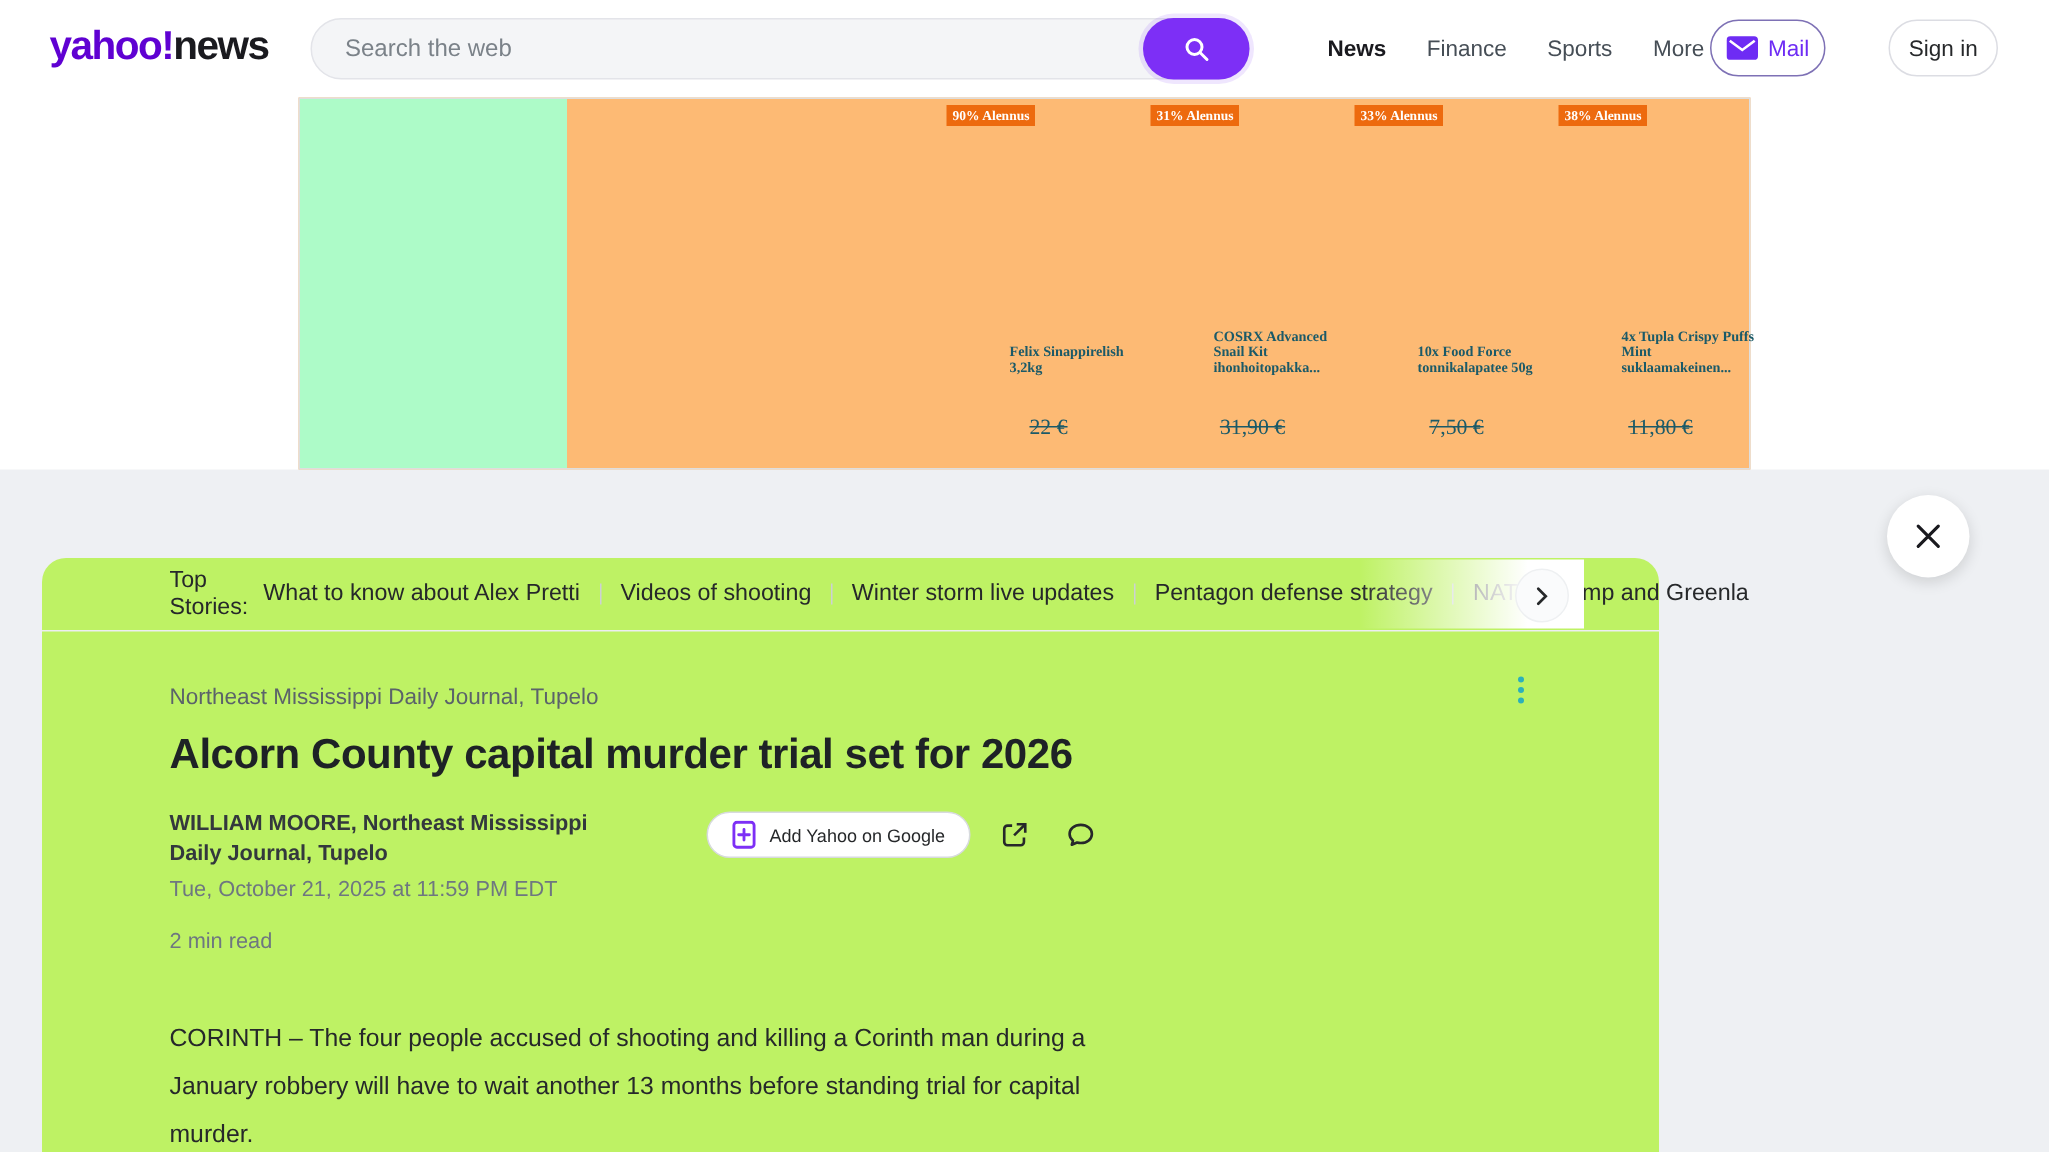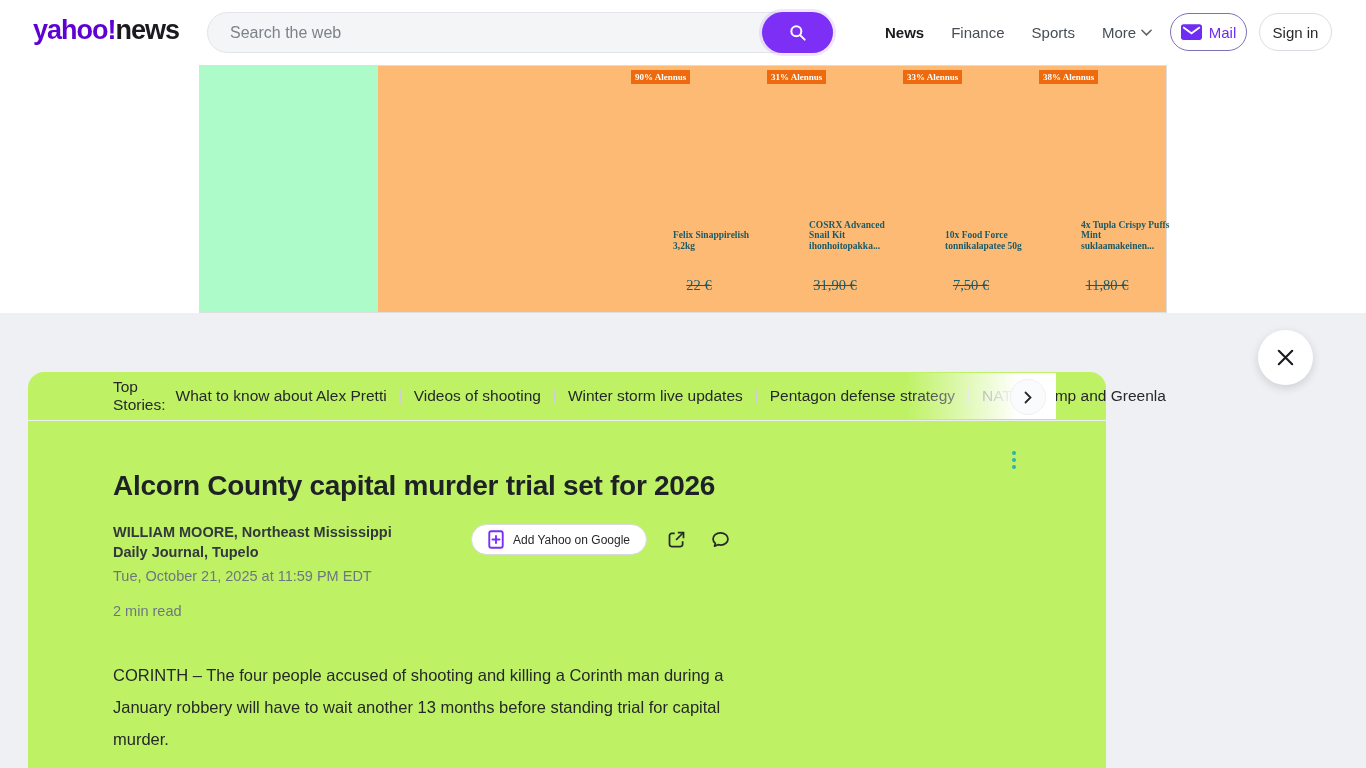--- a/index.html
+++ b/index.html
@@ -31,21 +31,21 @@
     display:flex; align-items:center; justify-content:center;
     box-shadow:0 0 0 3px rgba(125,47,246,0.12);
   }
   .nav { position:absolute; left:885px; top:0; height:65px; display:flex; align-items:center; gap:27px; }
   .nav-item { font-size:15px; color:#464e56; cursor:pointer; display:flex; align-items:center; gap:5px; }
   .nav-item.active { color:#1a1a1f; font-weight:bold; }
   .pill-btn {
     position:absolute; top:13px; height:38px; background:#fff; border-radius:19px;
     display:flex; align-items:center; justify-content:center; gap:7px; cursor:pointer; font-size:15px;
   }
-  .mail-btn { left:1170px; width:77px; border:1.5px solid #7e71b5; color:#6e2cf4; font-weight:500; }
+  .mail-btn { left:1140px; width:77px; border:1.5px solid #7e71b5; color:#6e2cf4; font-weight:500; }
   .signin-btn { left:1259px; width:73px; border:1px solid #dcdde3; color:#26282a; }
 
   
   .ad { position:absolute; left:199px; top:65px; width:968px; height:248px; background:#fdba74; border:1px solid #dedede; cursor:pointer; }
   .ad-green { position:absolute; left:0; top:0; width:178px; height:246px; background:#adfbc8; }
   .ad-products { position:absolute; left:431px; top:0; height:246px; display:flex; }
   .product { position:relative; width:136px; height:100%; font-family:"Liberation Serif", serif; cursor:pointer; }
   .badge {
     position:absolute; left:0; top:4px; background:#ed6a0e; color:#fff;
     font-size:9px; font-weight:bold; padding:2px 4px; white-space:nowrap;
@@ -219,20 +219,21 @@
     </div>
   </div>
 
   <div class="kebab">
     <span></span>
       <span></span>
       <span></span>
   </div>
 
   <div class="article">
+    <div class="source">Northeast Mississippi Daily Journal, Tupelo</div>
     <h1 class="headline">Alcorn County capital murder trial set for 2026</h1>
 
     <div class="byline-row">
       <div class="byline-col">
         <div class="byline">WILLIAM MOORE, Northeast Mississippi Daily Journal, Tupelo</div>
         <div class="meta">Tue, October 21, 2025 at 11:59 PM EDT</div>
         <div class="meta2">2 min read</div>
       </div>
       <div class="actions">
         <button class="add-btn">

